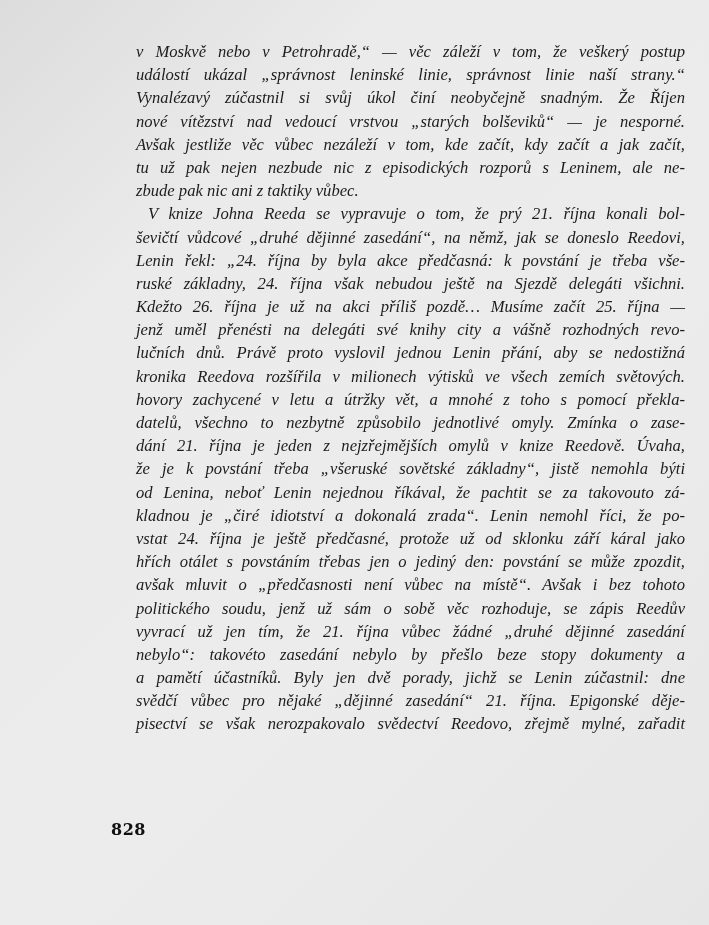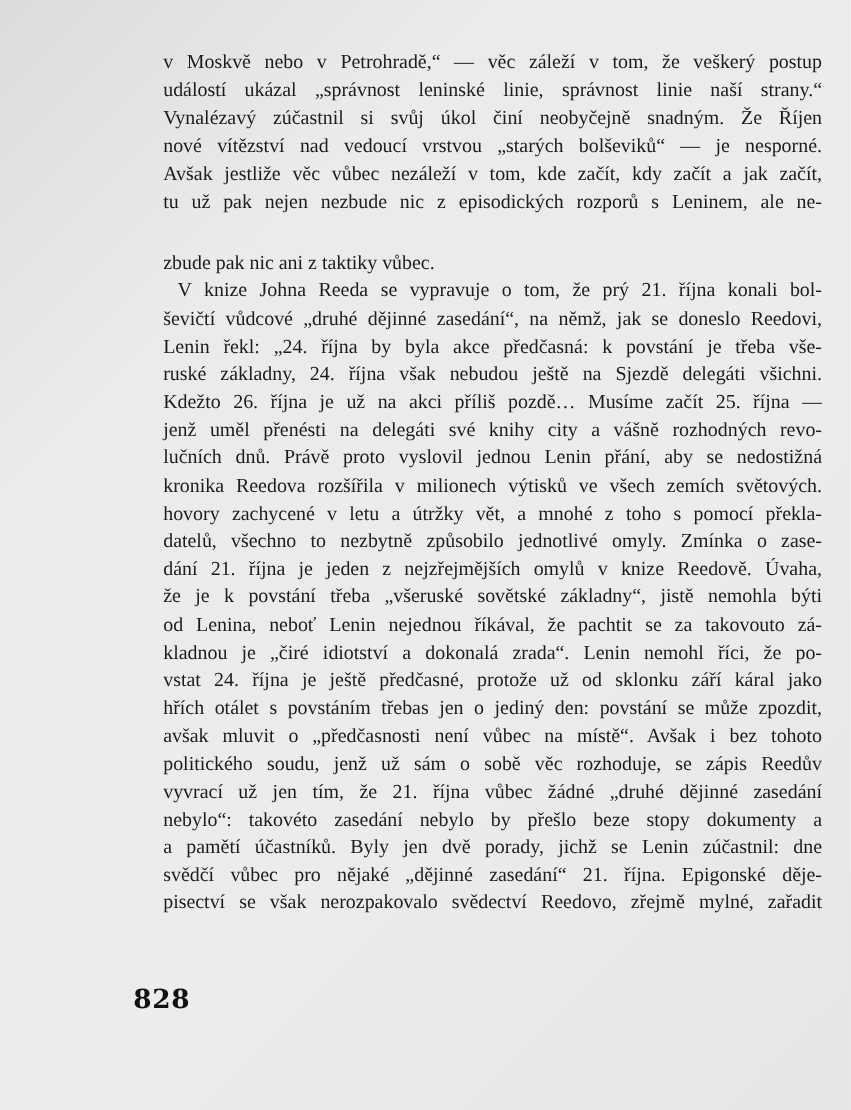--- a/index.html
+++ b/index.html
@@ -19,47 +19,47 @@
     .page {
       position: absolute;
       left: 0; top: 0;
       width: 709px; height: 925px;
     }
     .text-block {
       position: absolute;
       left: 136px;
       top: 40px;
       width: 549px;
+      font-style: italic;
     }
     .line {
       display: block;
       height: 23.2px;
       line-height: 23.2px;
       font-size: 15.2px;
       white-space: nowrap;
       text-align: justify;
       text-align-last: justify;
       letter-spacing: 0px;
       font-family: "Liberation Serif", "DejaVu Serif", serif;
       font-size: 16.6px;
     }
     .line.last {
       text-align-last: left;
-      margin-top: 28px;
     }
     .line.indent {
       padding-left: 12px;
     }
     .page-number {
       position: absolute;
       left: 111px;
       top: 820px;
       font-family: "DejaVu Serif", "Liberation Serif", serif;
       font-weight: bold;
-      font-size: 22px;
+      font-size: 16px;
       color: #111;
       letter-spacing: 0.5px;
     }
   </style>
 </head>
 <body>
 
 <div class="page">
   <div class="text-block">
     <div>

